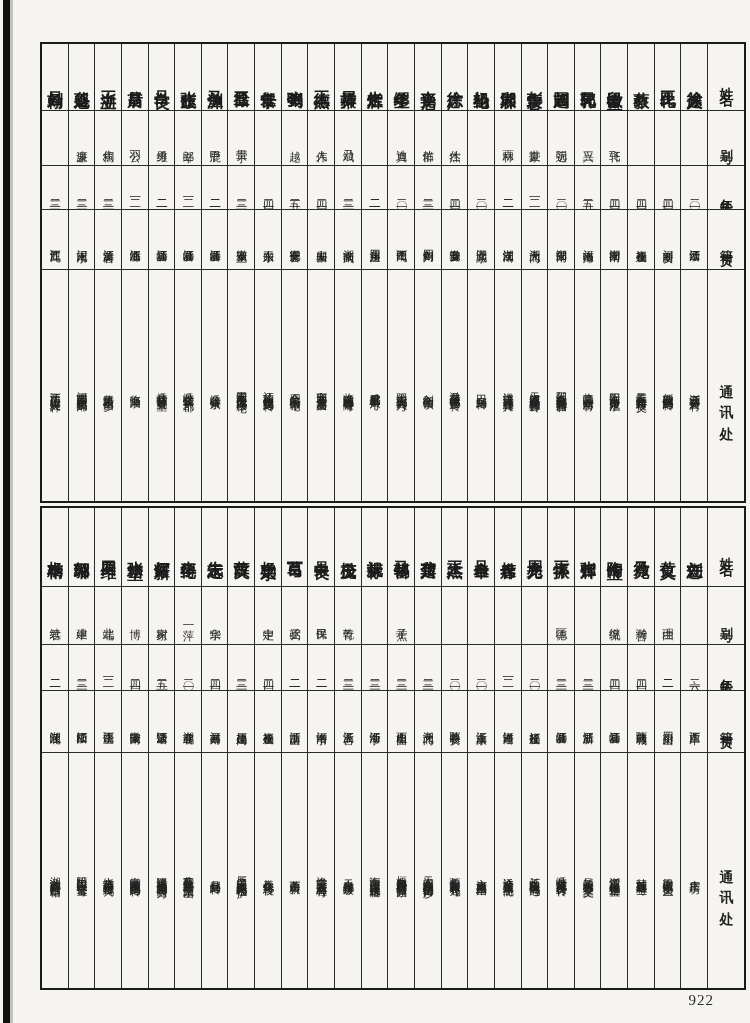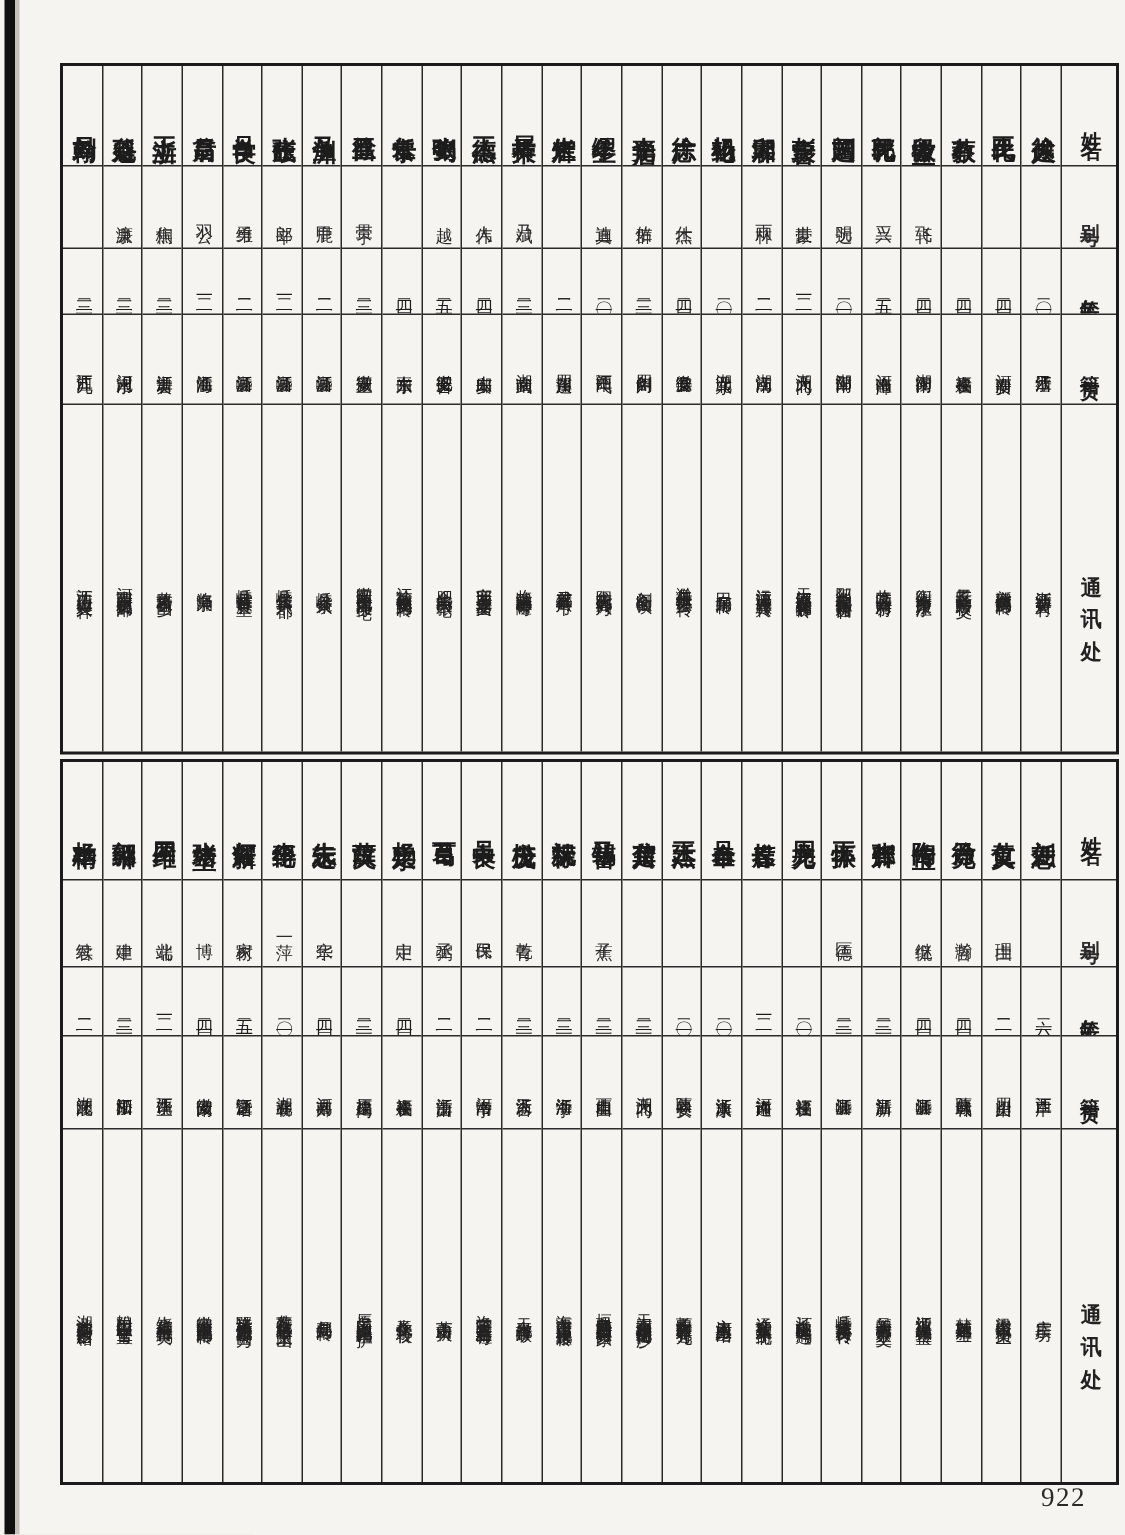--- a/index.html
+++ b/index.html
@@ -54,21 +54,21 @@
   .r-address{font-size:11px;letter-spacing:1px;padding-top:5px;align-items:center;color:#222;}
 
   .header-col .cell{font-size:13.5px;font-weight:bold;align-items:center;padding-top:0;letter-spacing:2px;}
   .header-col .r-name{font-size:14px;letter-spacing:6px;padding-top:10px;}
   .header-col .r-alias{font-size:13px;letter-spacing:3px;padding-top:8px;}
   .header-col .r-age{font-size:13px;letter-spacing:1px;padding-top:5px;}
   .header-col .r-native{font-size:13px;letter-spacing:4px;padding-top:8px;}
   .header-col .r-address{font-size:14px;letter-spacing:22px;padding-top:38px;}
 
   .page-number{
-    position:absolute;right:26px;bottom:14px;font-size:18px;color:#2a2a2a;
+    position:absolute;right:36px;bottom:14px;font-size:15px;color:#2a2a2a;
     font-family:"Liberation Serif","DejaVu Serif",serif;letter-spacing:1px;
   }
 </style>
 </head>
 <body>
 
 <div class="page">
   <div class="edge-bar-left"></div>
   <div class="edge-smudge"></div>
 

